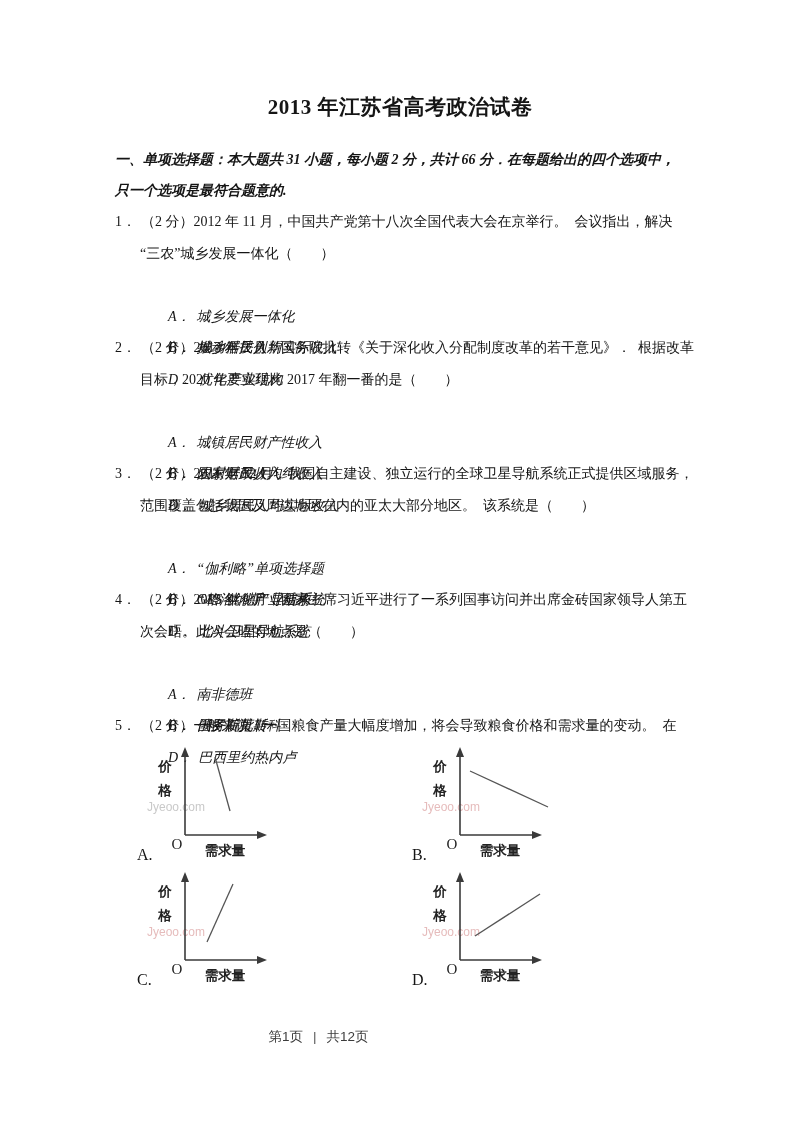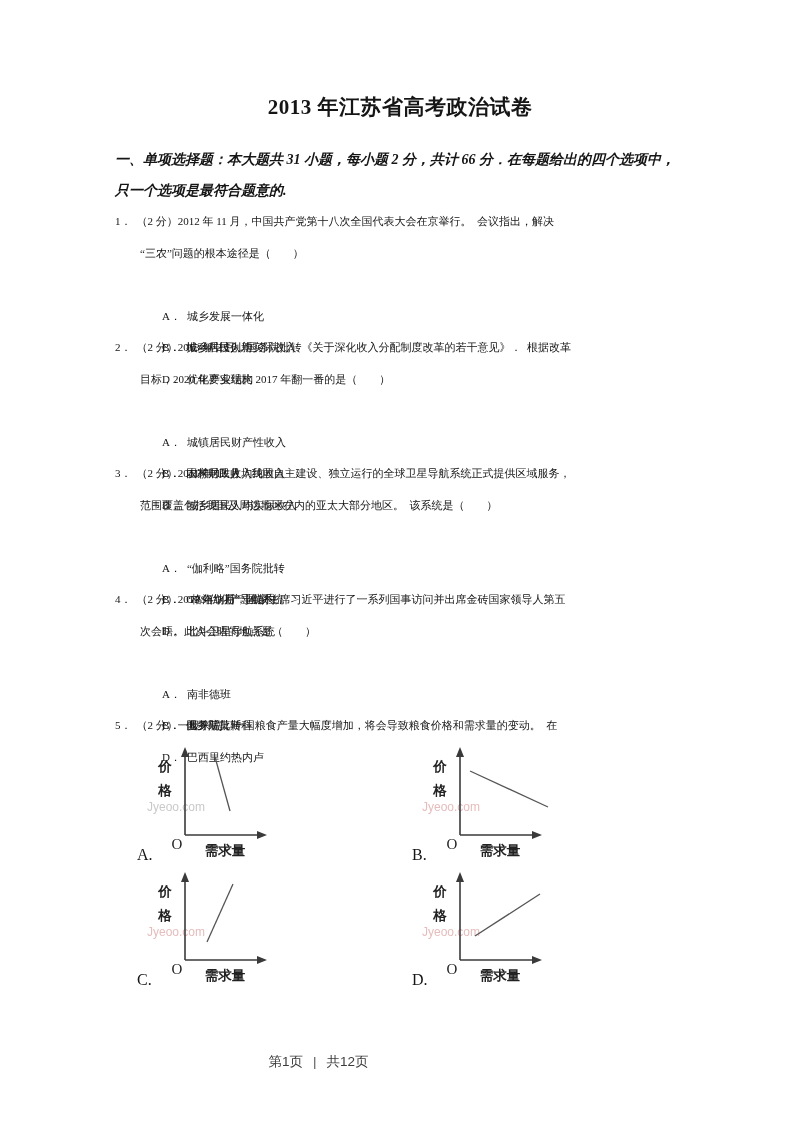--- a/index.html
+++ b/index.html
@@ -18,24 +18,24 @@
     margin: 92px 0 0 7px; line-height: 30px; letter-spacing: 0.5px;
     white-space: pre;
   }
 
   .section-header {
     margin: 23px 0 0 115px; font-weight: bold; font-size: 14px; font-style: italic;
   }
   .sh-line { line-height: 30.5px; height: 30.5px; white-space: pre; }
 
   .questions { margin-left: 115px; }
-  .q-line { line-height: 31.5px; height: 31.5px; white-space: pre; font-size: 11px; }
+  .q-line { line-height: 31.5px; height: 31.5px; white-space: pre; font-size: 14px; }
   .q-cont, .opt-row { padding-left: 25px; }
   .q-num { margin-right: 5px; }
-  .opt { display: inline-block; }
+  .opt { display: inline-block; font-style: italic; }
   .opt-left { width: 275px; }
   .opt-label { margin-right: 6px; }
 
   .figure { margin-left: 20px; margin-top: 1px; }
   .fig-row { display: flex; height: 125px; }
   .chart-cell { position: relative; width: 270px; margin-right: 5px; height: 125px; }
   .chart-cell svg { position: absolute; left: 10px; top: 2px; }
   .chart-letter { position: absolute; left: 2px; bottom: 4px; font-size: 16px; line-height: 18px; }
 
   .axis { stroke: #3a3a3a; stroke-width: 1.6; }
@@ -44,41 +44,41 @@
   .ylab, .xlab {
     font-family: "Liberation Sans", "DejaVu Sans", sans-serif;
     font-size: 13.5px; font-weight: bold; fill: #222222;
   }
   .olab { font-family: "Liberation Serif", "DejaVu Serif", serif; font-size: 15px; fill: #222222; }
   .wm { font-family: "Liberation Sans", "DejaVu Sans", sans-serif; font-size: 12px; }
 
   .footer {
     position: absolute; top: 1028px; left: 0; width: 637px; text-align: center;
     font-family: "Liberation Sans", "DejaVu Sans", sans-serif;
-    font-size: 13.5px; color: #3c3c3c; margin-top: 25px;
+    font-size: 13.5px; color: #3c3c3c;
   }
   .footer .sep { margin: 0 10px; color: #555555; }
 </style>
 </head>
 <body>
 
 <div class="page">
 
   <h1 class="title">2013 年江苏省高考政治试卷</h1>
 
   <div class="section-header">
     <div class="sh-line">一、单项选择题：本大题共 31 小题，每小题 2 分，共计 66 分．在每题给出的四个选项中，</div>
     <div class="sh-line">只一个选项是最符合题意的.</div>
   </div>
 
   <div class="questions">
 
     <div class="question">
       <div class="q-line"><span class="q-num">1．</span><span>（2 分）2012 年 11 月，中国共产党第十八次全国代表大会在京举行。  会议指出，解决</span></div>
-      <div class="q-line q-cont">“三农”问题的根本途径是（　　）</div>
+      <div class="q-line q-cont">“三农”城乡发展一体化（　　）</div>
       <div class="q-line opt-row">
         <span class="opt opt-left"><span class="opt-label">A．</span><span>城乡发展一体化</span></span>
         <span class="opt"><span class="opt-label">B．</span><span>推动科技创新</span></span>
       </div>
       <div class="q-line opt-row">
         <span class="opt opt-left"><span class="opt-label">C．</span><span>城乡居民人均实际收入</span></span>
         <span class="opt"><span class="opt-label">D．</span><span>优化产业结构</span></span>
       </div>
     </div>
 
@@ -92,21 +92,21 @@
       <div class="q-line opt-row">
         <span class="opt opt-left"><span class="opt-label">C．</span><span>农村居民人均纯收入</span></span>
         <span class="opt"><span class="opt-label">D．</span><span>城乡居民人均实际收入</span></span>
       </div>
     </div>
 
     <div class="question">
       <div class="q-line"><span class="q-num">3．</span><span>（2 分）2011 年 12 月，我国自主建设、独立运行的全球卫星导航系统正式提供区域服务，</span></div>
       <div class="q-line q-cont">范围覆盖包括我国及周边地区在内的亚太大部分地区。  该系统是（　　）</div>
       <div class="q-line opt-row">
-        <span class="opt opt-left"><span class="opt-label">A．</span><span>“伽利略”国务院批转</span></span>
+        <span class="opt opt-left"><span class="opt-label">A．</span><span>“伽利略”单项选择题</span></span>
         <span class="opt"><span class="opt-label">B．</span><span>GPS 优化产业结构</span></span>
       </div>
       <div class="q-line opt-row">
         <span class="opt opt-left"><span class="opt-label">C．</span><span>“格洛纳斯”导航系统</span></span>
         <span class="opt"><span class="opt-label">D．</span><span>北斗卫星导航系统</span></span>
       </div>
     </div>
 
     <div class="question">
       <div class="q-line"><span class="q-num">4．</span><span>（2 分）2013 年 3 月，国家主席习近平进行了一系列国事访问并出席金砖国家领导人第五</span></div>

